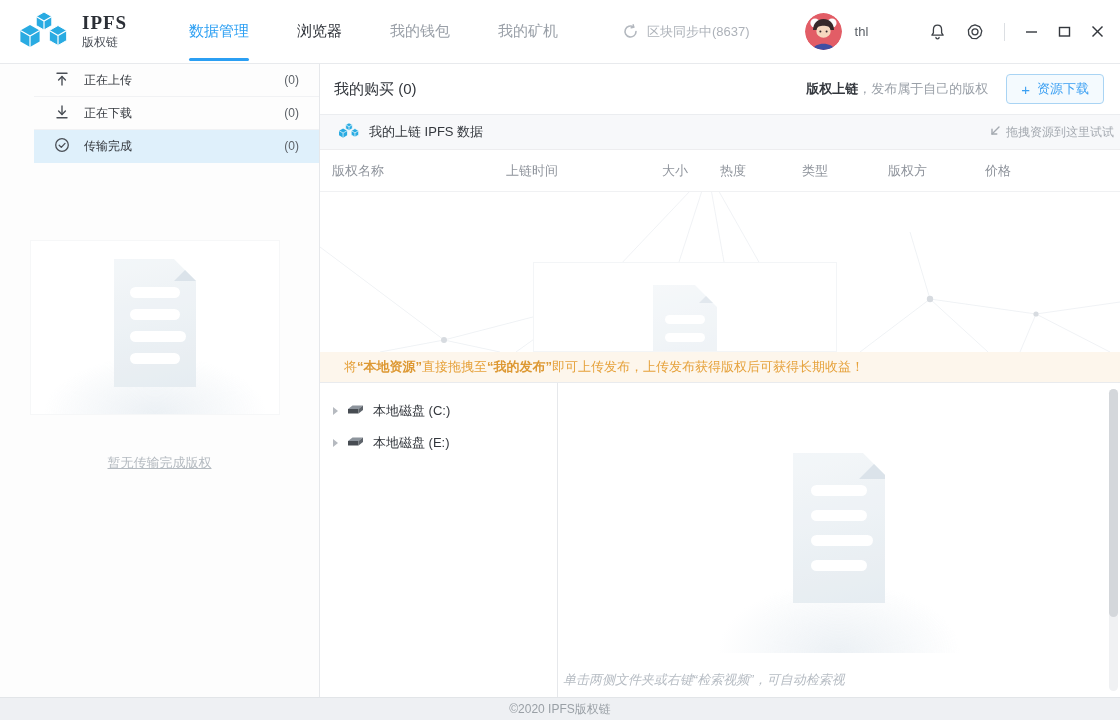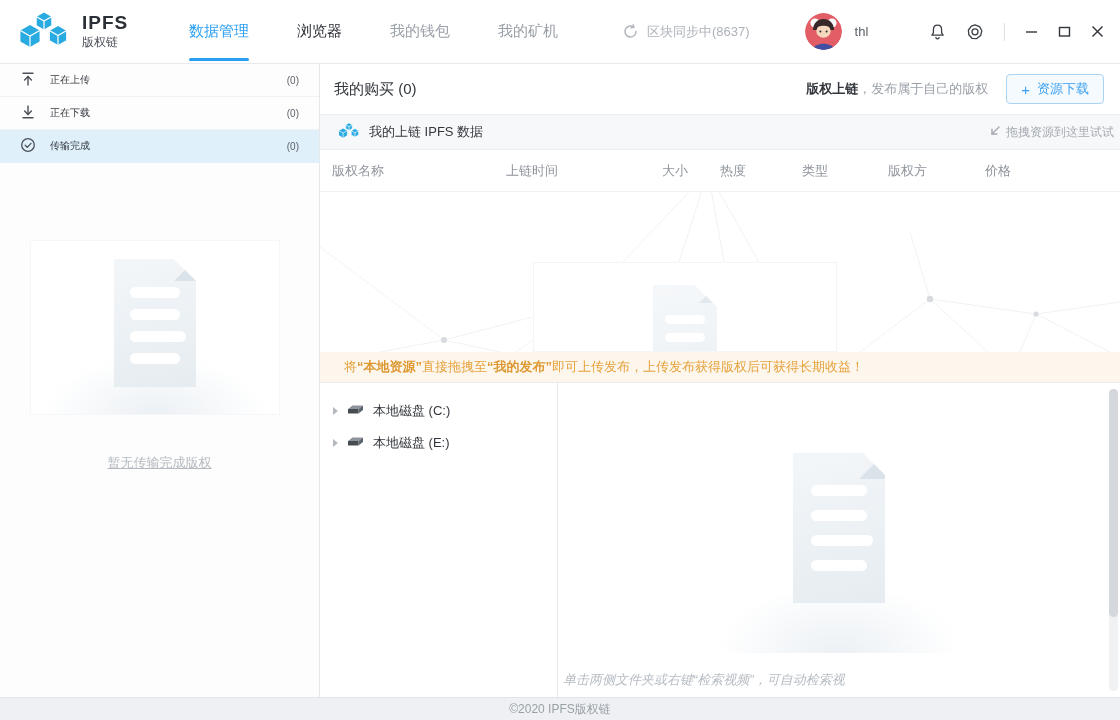--- a/index.html
+++ b/index.html
@@ -3,42 +3,42 @@
 <meta charset="utf-8">
 <style>
   * { margin:0; padding:0; box-sizing:border-box; }
   html,body { width:1120px; height:720px; font-family:"Liberation Sans","DejaVu Sans",sans-serif; }
   .app { width:1120px; height:720px; display:flex; flex-direction:column; background:#fff; overflow:hidden; }
 
   
   .header { height:64px; flex:0 0 64px; display:flex; align-items:center; background:#fff; border-bottom:1px solid #e8eaed; padding:0 16px 0 18px; }
   .brand { display:flex; align-items:center; gap:12px; width:165px; }
   .brand-text { line-height:1.1; }
-  .brand-title { font-size:19px; font-weight:bold; color:#2b2f36; letter-spacing:1px; }
+  .brand-title { font-size:19px; font-weight:bold; color:#2b2f36; letter-spacing:1px;font-family:Liberation Serif, serif; }
   .brand-sub { font-size:12px; color:#4a4f57; margin-top:2px; }
   .nav { display:flex; align-items:stretch; height:64px; gap:48px; margin-left:6px; }
   .nav-item { position:relative; display:flex; align-items:center; font-size:15px; color:#9aa0a8; cursor:pointer; }
   .nav-item.dark { color:#2b2f36; }
   .nav-item.active { color:#2b9ff3; }
   .nav-item.active::after { content:""; position:absolute; left:0; right:0; bottom:3px; height:3px; background:#2b9ff3; border-radius:2px; }
   .sync { display:flex; align-items:center; gap:8px; margin-left:64px; color:#adb2b9; font-size:13px; }
   .user { display:flex; align-items:center; gap:13px; margin-left:55px; }
   .avatar { width:37px; height:37px; border-radius:50%; overflow:hidden; cursor:pointer; flex:0 0 37px; }
   .username { font-size:13px; color:#5a5f66; }
   .header-right { margin-left:auto; display:flex; align-items:center; gap:20px; }
   .icon-btn { display:flex; align-items:center; justify-content:center; cursor:pointer; }
   .hdr-divider { width:1px; height:18px; background:#dcdfe3; }
   .win-controls { display:flex; align-items:center; gap:20px; }
 
   
   .body { flex:1 1 auto; display:flex; min-height:0; }
 
   
   .sidebar { width:320px; flex:0 0 320px; background:#fdfdfd; border-right:1px solid #e6e8eb; position:relative; }
-  .side-row { height:33px; display:flex; align-items:center; padding:0 20px; border-bottom:1px solid #f1f2f4; font-size:10px; color:#33373d; cursor:pointer; background:#fdfdfd; }
+  .side-row { height:33px; display:flex; align-items:center; padding:0 20px; border-bottom:1px solid #f1f2f4; font-size:12px; color:#33373d; cursor:pointer; background:#fdfdfd;margin-left:34px; }
   .side-row.active { background:#dff0fb; border-bottom-color:#dff0fb; }
   .side-row .lbl { margin-left:14px; }
   .side-row .cnt { margin-left:auto; color:#5d6268; }
   .side-illus { position:absolute; left:30px; top:176px; width:250px; height:175px; border:1px solid #f6f7f8; background:#fff; overflow:hidden; }
   .side-empty { position:absolute; top:390px; left:0; width:100%; text-align:center; font-size:13px; color:#b4bac0;text-decoration:underline; }
 
   
   .illus { position:relative; width:100%; height:100%; opacity:.8; }
   .mound { position:absolute; left:0; right:0; bottom:0; height:45%; background:radial-gradient(ellipse 60% 100% at 50% 100%, #e7edf2 0%, rgba(231,237,242,0) 75%); }
   .doc { position:absolute; left:50%; transform:translateX(-50%); background:linear-gradient(165deg,#f1f5f8 0%, #e0e8ee 100%); clip-path:polygon(0 0, calc(100% - 22px) 0, 100% 22px, 100% 100%, 0 100%); }

